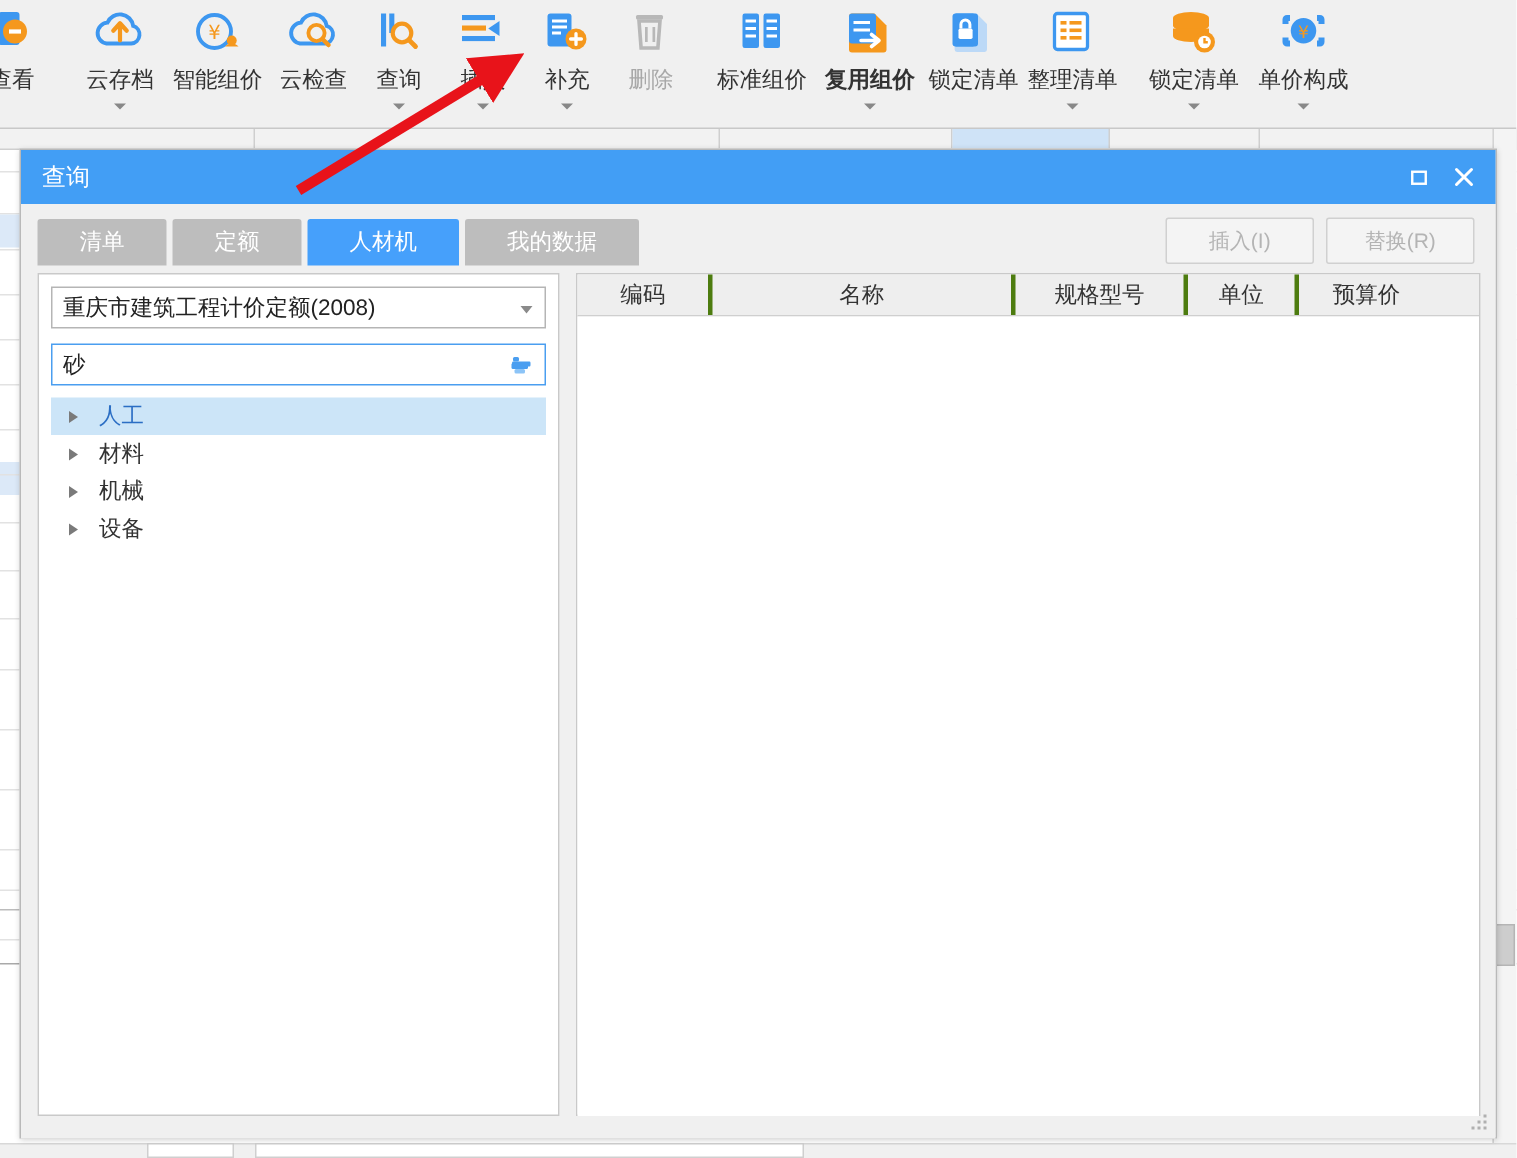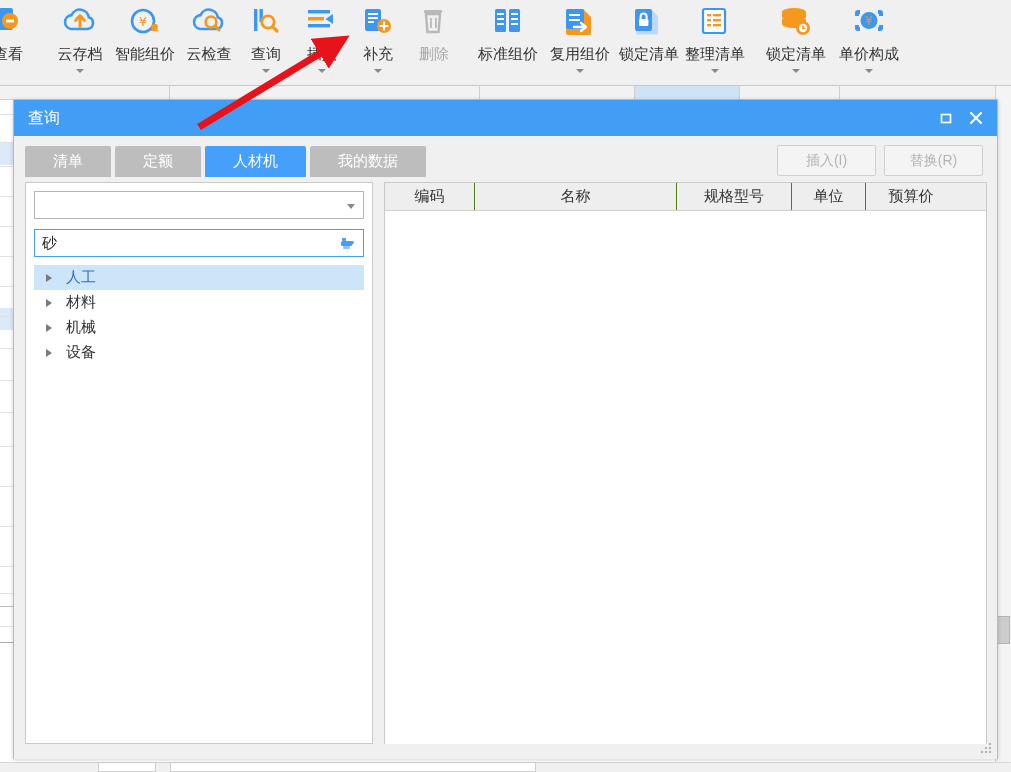--- a/index.html
+++ b/index.html
@@ -143,21 +143,21 @@
   .tw-arrow.blank { border: none; }
   .tree-label { margin-left: 8px; }
 
   .rightpanel {
     position: absolute; left: 370px; top: 46px; width: 603px; height: 562px;
     background: #ffffff; border: 1px solid #c9c9c9;
   }
   .grid-head { display: flex; height: 28px; background: #eeeeee; border-bottom: 1px solid #cfcfcf; }
   .gh-cell {
     display: flex; align-items: center; justify-content: center;
-    font-size: 15px; color: #333; border-right: 1px solid #4d7c0f; height: 100%;
+    font-size: 15px; color: #333; border-right: 3px solid #4d7c0f; height: 100%;
   }
   .gh-cell:last-child { border-right: none; }
   .grid-body { height: 533px; background: #ffffff; }
 
   .grip {
     position: absolute; right: 4px; bottom: 4px; width: 12px; height: 12px;
   }
   .grip i { position:absolute; width:2px; height:2px; background:#b0b0b0; display:block; }
 
   
@@ -321,21 +321,21 @@
               <rect x="8" y="13" width="7" height="2" fill="#fff"></rect>
               <rect x="8" y="18" width="7" height="2" fill="#fff"></rect>
               <rect x="22" y="8" width="7" height="2" fill="#fff"></rect>
               <rect x="22" y="13" width="7" height="2" fill="#fff"></rect>
               <rect x="22" y="18" width="7" height="2" fill="#fff"></rect>
             </svg>
           </div>
           <div class="rb-label">标准组价</div>
           <div class="rb-caret hidden"></div>
         </div>
-        <div class="rb-item" style="width: 72px;">
+        <div class="rb-item" style="width: 72px; font-weight: bold;">
           <div class="rb-icon">
             <svg width="38" height="38" viewBox="0 0 38 38">
               <path d="M7 4 h15 l8 8 v16 a2 2 0 0 1 -2 2 h-21 a2 2 0 0 1 -2 -2 v-22 a2 2 0 0 1 2 -2z" fill="#f5981d"></path>
               <rect x="5" y="4" width="18" height="20" rx="2" fill="#3d97f0"></rect>
               <rect x="8" y="9" width="11" height="2" fill="#fff"></rect>
               <rect x="8" y="14" width="11" height="2" fill="#fff"></rect>
               <path d="M13 22 h11 M20 18 l5 4 l-5 4" stroke="#fff" stroke-width="2.4" fill="none" stroke-linecap="round" stroke-linejoin="round"></path>
             </svg>
           </div>
           <div class="rb-label">复用组价</div>
@@ -437,20 +437,21 @@
             <span>插入(I)</span>
           </div>
           <div class="topbtn">
             <span>替换(R)</span>
           </div>
         </div>
 
       <div class="leftpanel">
 
         <div class="combo">
+          <span>重庆市建筑工程计价定额(2008)</span>
           <span class="combo-caret"></span>
         </div>
 
         <div class="searchbox">
           <span>砂</span>
           <span class="search-icon">
             <svg width="18" height="18" viewBox="0 0 18 18">
               <rect x="4" y="3" width="4" height="3" rx="1" fill="#4a9ef0"></rect>
               <path d="M2.5 7 h13 a1 1 0 0 1 1 1 v2 a1 1 0 0 1 -1 1 h-13 a1 1 0 0 1 -1 -1 v-2 a1 1 0 0 1 1 -1 z" fill="#4a9ef0" transform="translate(0.5,-0.5) scale(0.82) translate(2,1)"></path>
               <rect x="3" y="7" width="11" height="4" rx="1" fill="#4a9ef0"></rect>

